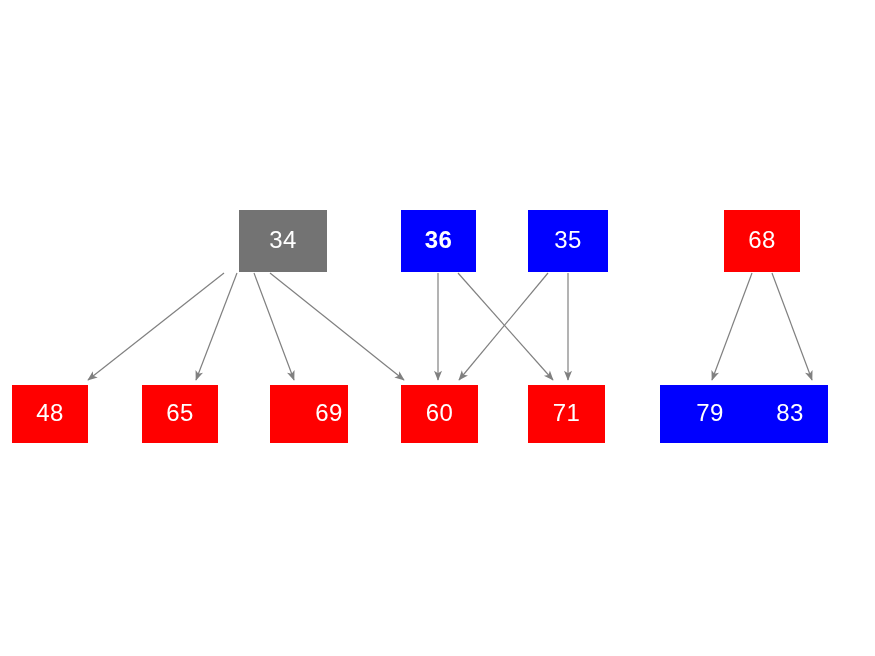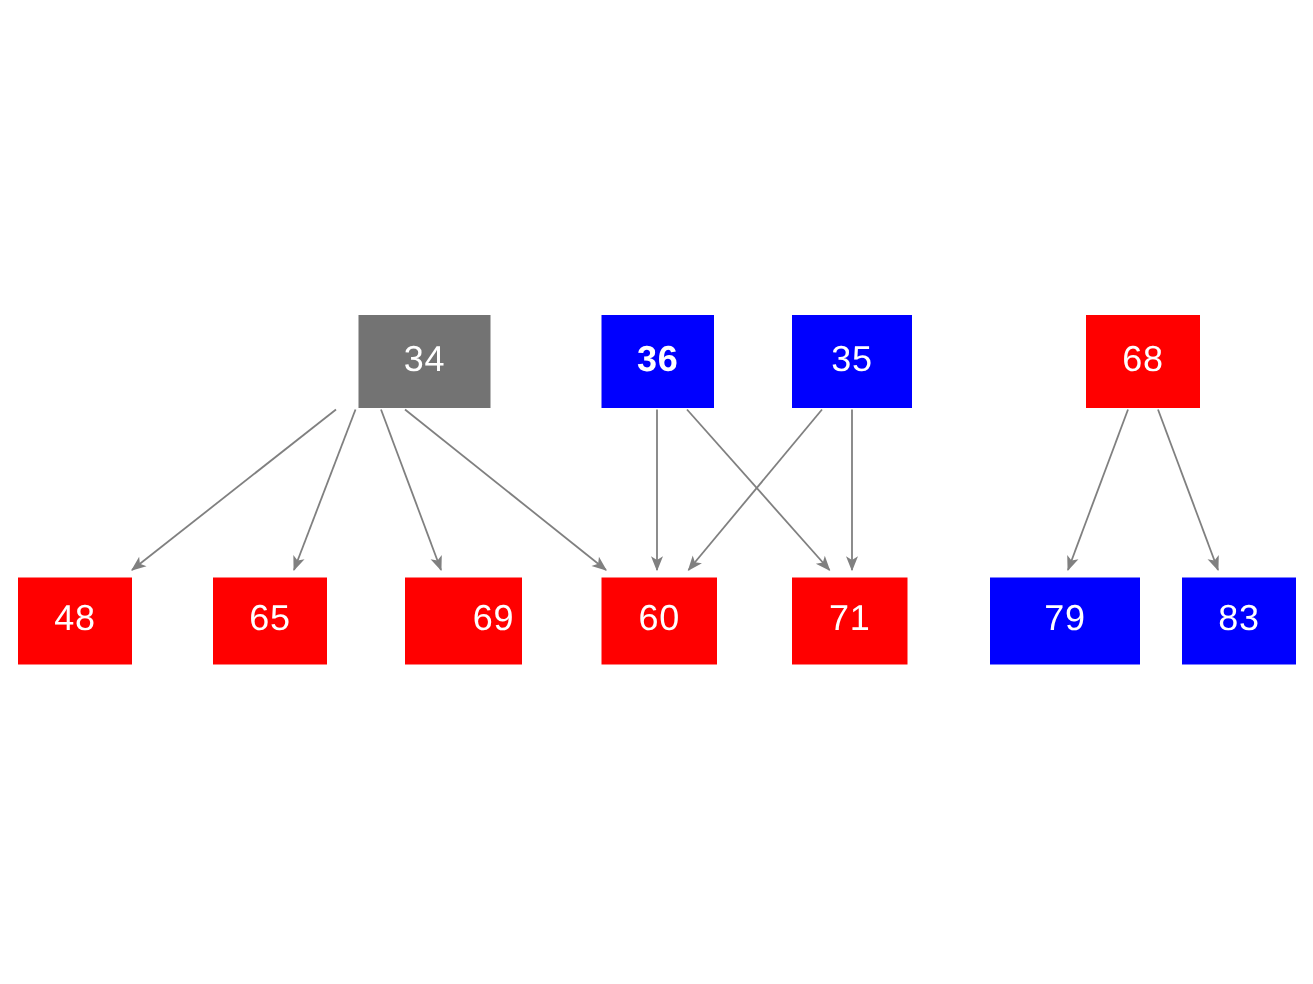--- a/index.html
+++ b/index.html
@@ -93,18 +93,18 @@
       </div>
       <div class="graph-node" style="left: 401px; top: 385px; width: 77px; height: 58px; background: rgb(255, 0, 0);">
         <span class="node-label">60</span>
       </div>
       <div class="graph-node" style="left: 528px; top: 385px; width: 77px; height: 58px; background: rgb(255, 0, 0);">
         <span class="node-label">71</span>
       </div>
       <div class="graph-node" style="left: 660px; top: 385px; width: 100px; height: 58px; background: rgb(0, 0, 255);">
         <span class="node-label">79</span>
       </div>
-      <div class="graph-node" style="left: 788px; top: 385px; width: 76px; height: 58px; background: rgb(0, 0, 255);">
+      <div class="graph-node" style="left: 752px; top: 385px; width: 76px; height: 58px; background: rgb(0, 0, 255);">
         <span class="node-label">83</span>
       </div>
     </div>
 
 </div>
 
 </body></html>

